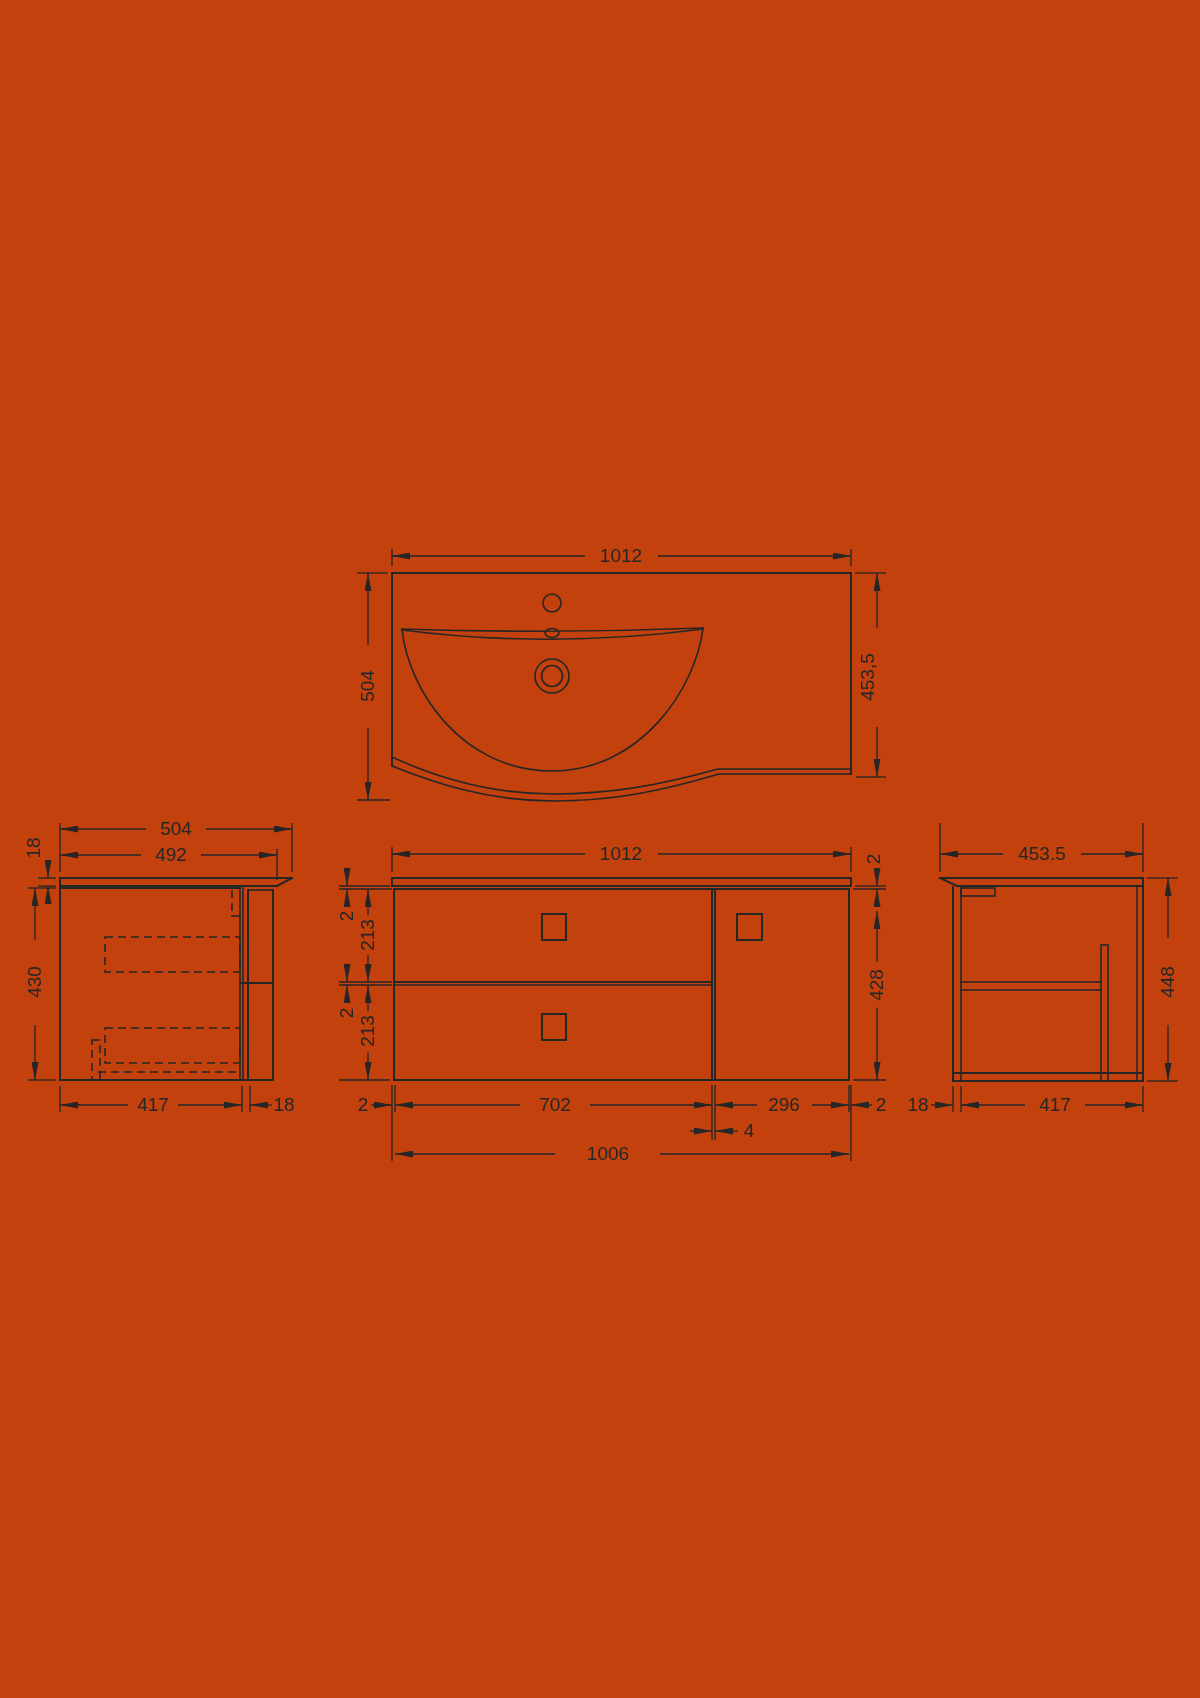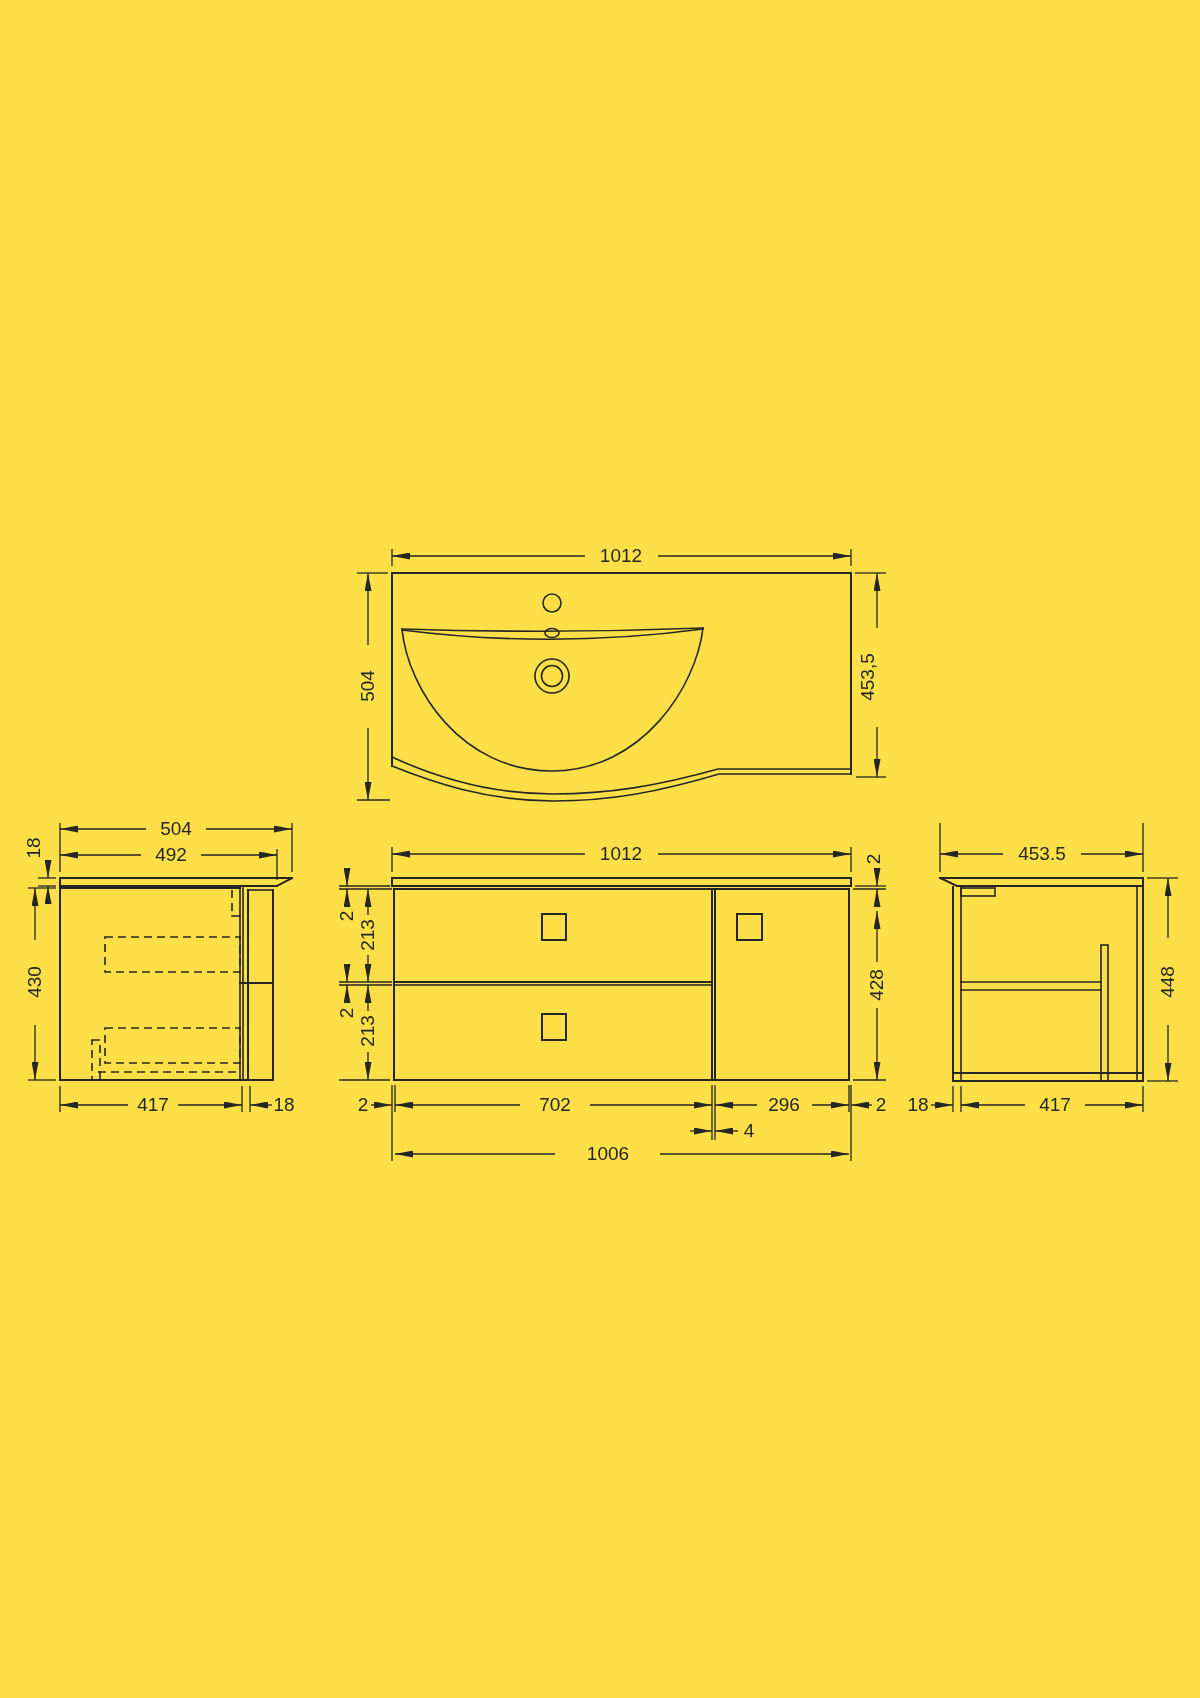--- a/index.html
+++ b/index.html
@@ -1,16 +1,16 @@
 <!DOCTYPE html>
 <html><head>
 <meta charset="utf-8">
 <style>
   html,body{margin:0;padding:0;background:#ffffff;}
-  .canvas{position:relative;width:1200px;height:1698px;background:#fde047;overflow:hidden;
+  .canvas{position:relative;width:1200px;height:1698px;background:#c2410c;overflow:hidden;
           font-family:"Liberation Sans", sans-serif;}
   svg{position:absolute;left:0;top:0;}
   .o   {stroke:#262626;stroke-width:2;fill:none;stroke-linecap:square;}
   .o1  {stroke:#262626;stroke-width:1.6;fill:none;stroke-linecap:square;}
   .d   {stroke:#262626;stroke-width:1.3;fill:none;stroke-linecap:butt;}
   .dash{stroke:#262626;stroke-width:1.6;fill:none;stroke-dasharray:8 5;}
   text.dim{font-family:"Liberation Sans", sans-serif;font-size:19px;fill:#262626;}
 </style>
 </head>
 <body>

